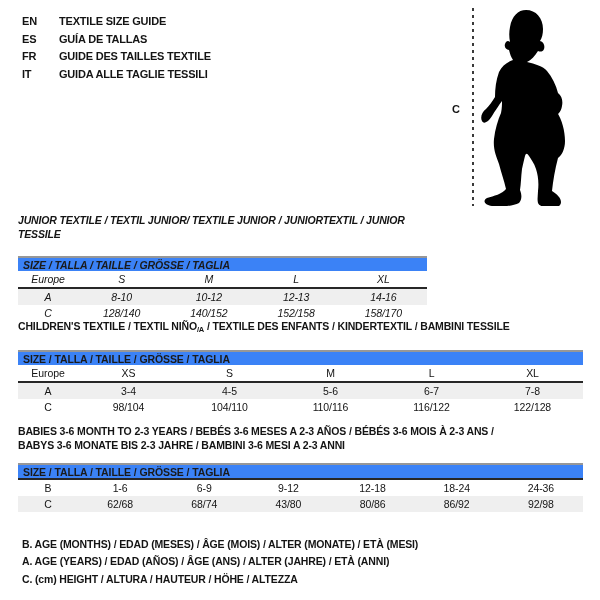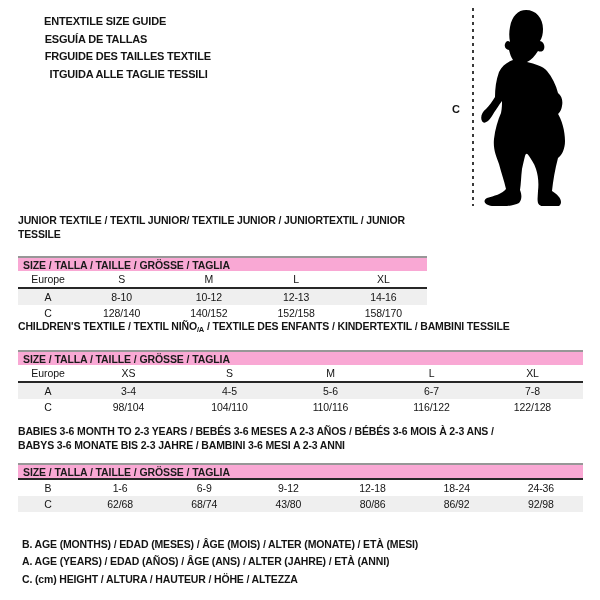--- a/index.html
+++ b/index.html
@@ -5,47 +5,47 @@
   html,body{margin:0;padding:0;}
   body{
     width:600px;height:600px;background:#ffffff;position:relative;
     font-family:"Liberation Sans", sans-serif;color:#141414;overflow:hidden;
   }
   .abs{position:absolute;}
 
   
   .langs{top:13px;left:22px;}
   .lang-row{display:flex;line-height:17.7px;font-size:11px;font-weight:bold;letter-spacing:-0.2px;}
-  .lang-code{width:37px;flex:0 0 37px;text-align:right;}
+  .lang-code{width:37px;flex:0 0 37px;}
 
   
   .height-line{
     left:472px;top:8px;width:2px;height:198px;
     background:repeating-linear-gradient(to bottom,#3a3a3a 0 3px,transparent 3px 7px);
   }
   .height-label{left:452px;top:103px;font-size:11px;font-weight:bold;}
   .silhouette{left:478px;top:4px;}
 
   
   .tbl-title{font-size:10.5px;font-weight:bold;letter-spacing:-0.15px;line-height:14px;margin:0;}
   .tbl-title .sub{font-size:7.5px;vertical-align:-2px;}
   table.size-tbl{border-collapse:collapse;table-layout:fixed;}
   table.size-tbl td{
     font-size:10.5px;height:16px;text-align:center;padding:0;
     letter-spacing:-0.1px;vertical-align:middle;
   }
   td.lbl{text-align:left;padding-left:4px;}
   tr.bar td{
-    background:#f9a8d4;border-top:2px solid #979797;
+    background:#3b82f6;border-top:2px solid #979797;
     font-weight:bold;text-align:left;padding-left:5px;height:13px;color:#1a1a1a;
   }
   tr.shade td{background:#efefef;}
   tr.divider td{border-bottom:2px solid #272727;}
 
-  .sec1{top:213px;left:18px;width:409px;}
+  .sec1{top:213px;left:18px;width:409px;font-style:italic;}
   .sec1 table{margin-top:15px;width:409px;}
   .sec2{top:319px;left:18px;width:565px;}
   .sec2 table{margin-top:13px;width:565px;}
   .sec3{top:424px;left:18px;width:565px;}
   .sec3 table{margin-top:11px;width:565px;}
 
   
   .legend{top:536px;left:22px;}
   .legend-row{font-size:10.5px;font-weight:bold;line-height:17.3px;letter-spacing:-0.15px;}
 </style>

